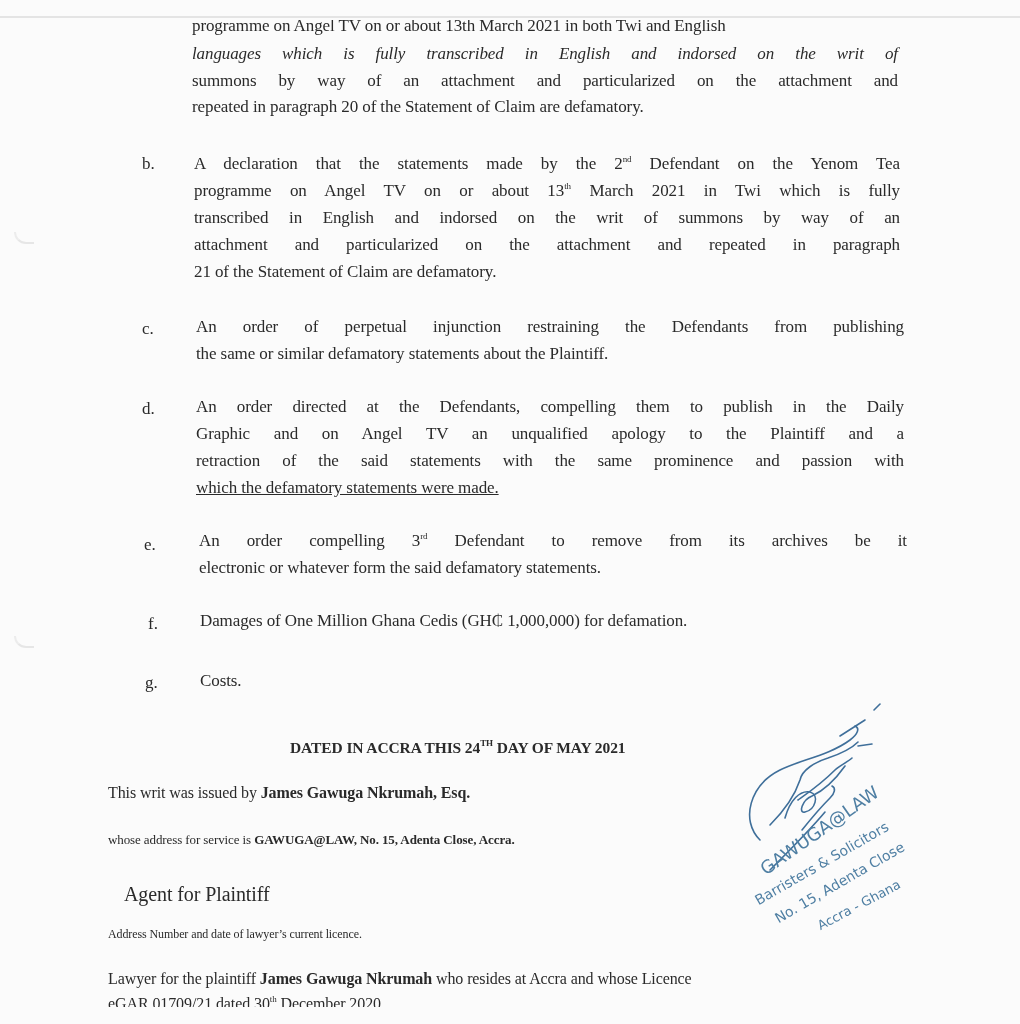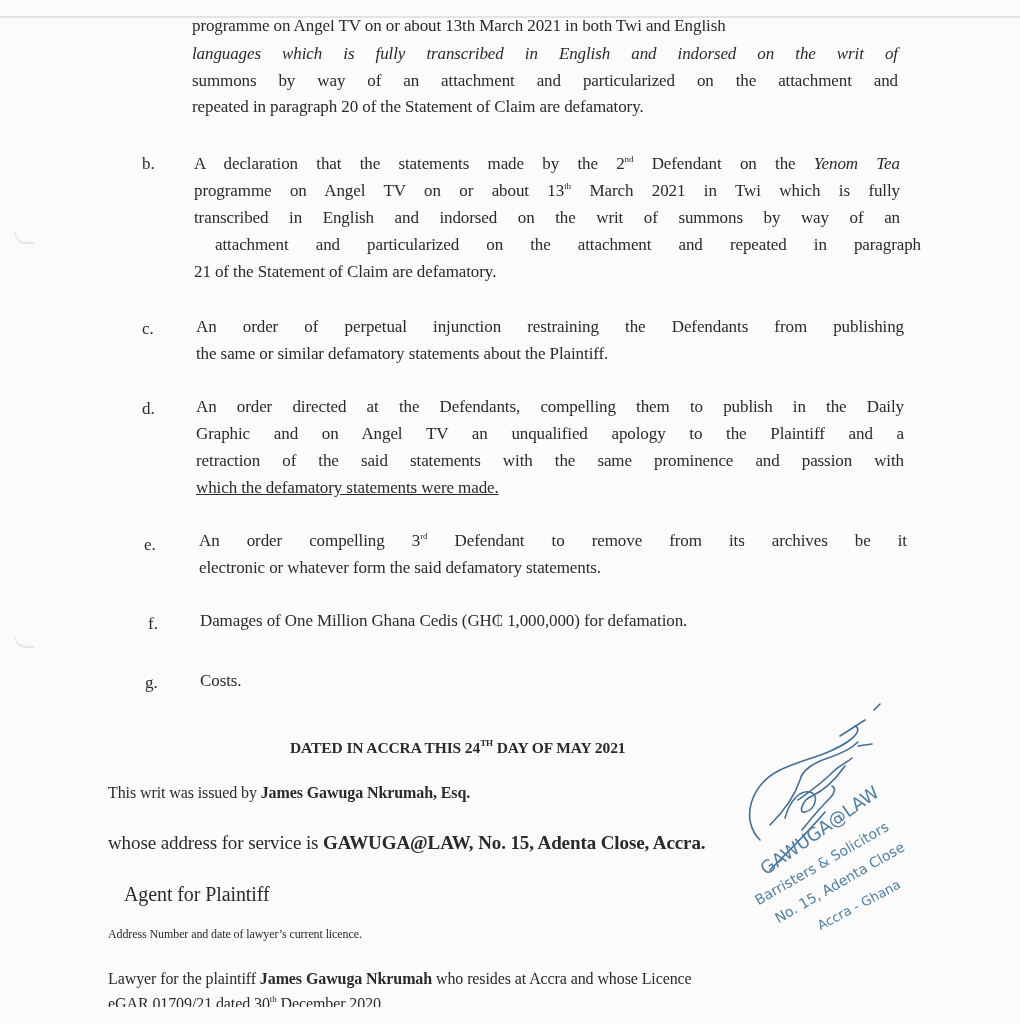--- a/index.html
+++ b/index.html
@@ -12,21 +12,21 @@
   }
   .top-rule {
     position: absolute; left: 0; top: 16px; width: 1020px; height: 2px;
     background: #e4e4e4;
   }
   .page-text { position: absolute; left: 0; top: 0; width: 1020px; }
   .line { position: absolute; font-size: 17px; white-space: nowrap; letter-spacing: -0.1px; }
   .just { text-align: justify; text-align-last: justify; }
   .item-label { position: absolute; font-size: 17px; }
   .b { font-weight: bold; }
-  .i { font-style: italic; }
+  .i { }
   sup { font-size: 9px; vertical-align: 7px; line-height: 0; }
   .cut-top { clip-path: inset(4px 0 0 0); }
   .cut-bottom { clip-path: inset(0 0 6px 0); }
   .margin-mark {
     position: absolute; width: 18px; height: 10px;
     border-bottom: 2px solid #e6e6e6; border-left: 2px solid #ececec;
     border-radius: 0 0 0 14px;
   }
   .stamp { position: absolute; left: 740px; top: 700px; width: 280px; height: 280px; }
   .stamp-text {
@@ -46,21 +46,21 @@
 
   <div class="line cut-top" style="left:192px; top:16px; width:712px;"><span>programme on Angel TV on or about 13th March 2021 in both Twi and English</span></div>
   <div class="line just" style="left:192px; top:44px; width:706px;font-style:italic;"><span>languages which is fully transcribed in English and indorsed on the writ of</span></div>
   <div class="line just" style="left:192px; top:71px; width:706px;"><span>summons by way of an attachment and particularized on the attachment and</span></div>
   <div class="line" style="left:192px; top:97px;"><span>repeated in paragraph 20 of the Statement of Claim are defamatory.</span></div>
 
   <div class="item-label" style="left:142px; top:154px;">b.</div>
   <div class="line just" style="left:194px; top:154px; width:706px;"><span>A declaration that the statements made by the 2</span><sup>nd</sup><span> Defendant on the </span><span class="i">Yenom Tea</span></div>
   <div class="line just" style="left:194px; top:181px; width:706px;"><span>programme on Angel TV on or about 13</span><sup>th</sup><span> March 2021 in Twi which is fully</span></div>
   <div class="line just" style="left:194px; top:208px; width:706px;"><span>transcribed in English and indorsed on the writ of summons by way of an</span></div>
-  <div class="line just" style="left:194px; top:235px; width:706px;margin-left:21px;"><span>attachment and particularized on the attachment and repeated in paragraph</span></div>
+  <div class="line just" style="left:194px; top:235px; width:706px;"><span>attachment and particularized on the attachment and repeated in paragraph</span></div>
   <div class="line" style="left:194px; top:262px;"><span>21 of the Statement of Claim are defamatory.</span></div>
 
   <div class="item-label" style="left:142px; top:319px;">c.</div>
   <div class="line just" style="left:196px; top:317px; width:708px;"><span>An order of perpetual injunction restraining the Defendants from publishing</span></div>
   <div class="line" style="left:196px; top:344px;"><span>the same or similar defamatory statements about the Plaintiff.</span></div>
 
   <div class="item-label" style="left:142px; top:399px;">d.</div>
   <div class="line just" style="left:196px; top:397px; width:708px;"><span>An order directed at the Defendants, compelling them to publish in the Daily</span></div>
   <div class="line just" style="left:196px; top:424px; width:708px;"><span>Graphic and on Angel TV an unqualified apology to the Plaintiff and a</span></div>
   <div class="line just" style="left:196px; top:451px; width:708px;"><span>retraction of the said statements with the same prominence and passion with</span></div>
@@ -73,21 +73,21 @@
   <div class="item-label" style="left:148px; top:614px;">f.</div>
   <div class="line" style="left:200px; top:611px;"><span>Damages of One Million Ghana Cedis (GH₵ 1,000,000) for defamation.</span></div>
 
   <div class="item-label" style="left:145px; top:673px;">g.</div>
   <div class="line" style="left:200px; top:671px;"><span>Costs.</span></div>
 
   <div class="line b" style="left:290px; top:739px; font-size:15.5px;"><span>DATED IN ACCRA THIS 24</span><sup>TH</sup><span> DAY OF MAY 2021</span></div>
 
   <div class="line" style="left:108px; top:784px; font-size:16px;"><span>This writ was issued by </span><span class="b">James Gawuga Nkrumah, Esq.</span></div>
 
-  <div class="line" style="left:108px; top:832px; font-size:19px;"><span>whose address for service is </span><span class="b">GAWUGA@LAW, No. 15, Adenta Close, Accra.</span></div>
+  <div class="line" style="left:108px; top:832px; font-size:13px;"><span>whose address for service is </span><span class="b">GAWUGA@LAW, No. 15, Adenta Close, Accra.</span></div>
 
   <div class="line" style="left:108px; top:883px; font-size:20px;margin-left:16px;">Agent for Plaintiff</div>
 
   <div class="line" style="left:108px; top:927px; font-size:12px;">Address Number and date of lawyer’s current licence.</div>
 
   <div class="line" style="left:108px; top:970px; font-size:16px;"><span>Lawyer for the plaintiff </span><span class="b">James Gawuga Nkrumah</span><span> who resides at Accra and whose Licence</span></div>
 
   <div class="line cut-bottom" style="left:108px; top:995px; font-size:16px;"><span>eGAR 01709/21 dated 30</span><sup>th</sup><span> December 2020.</span></div>
 </div>
 

